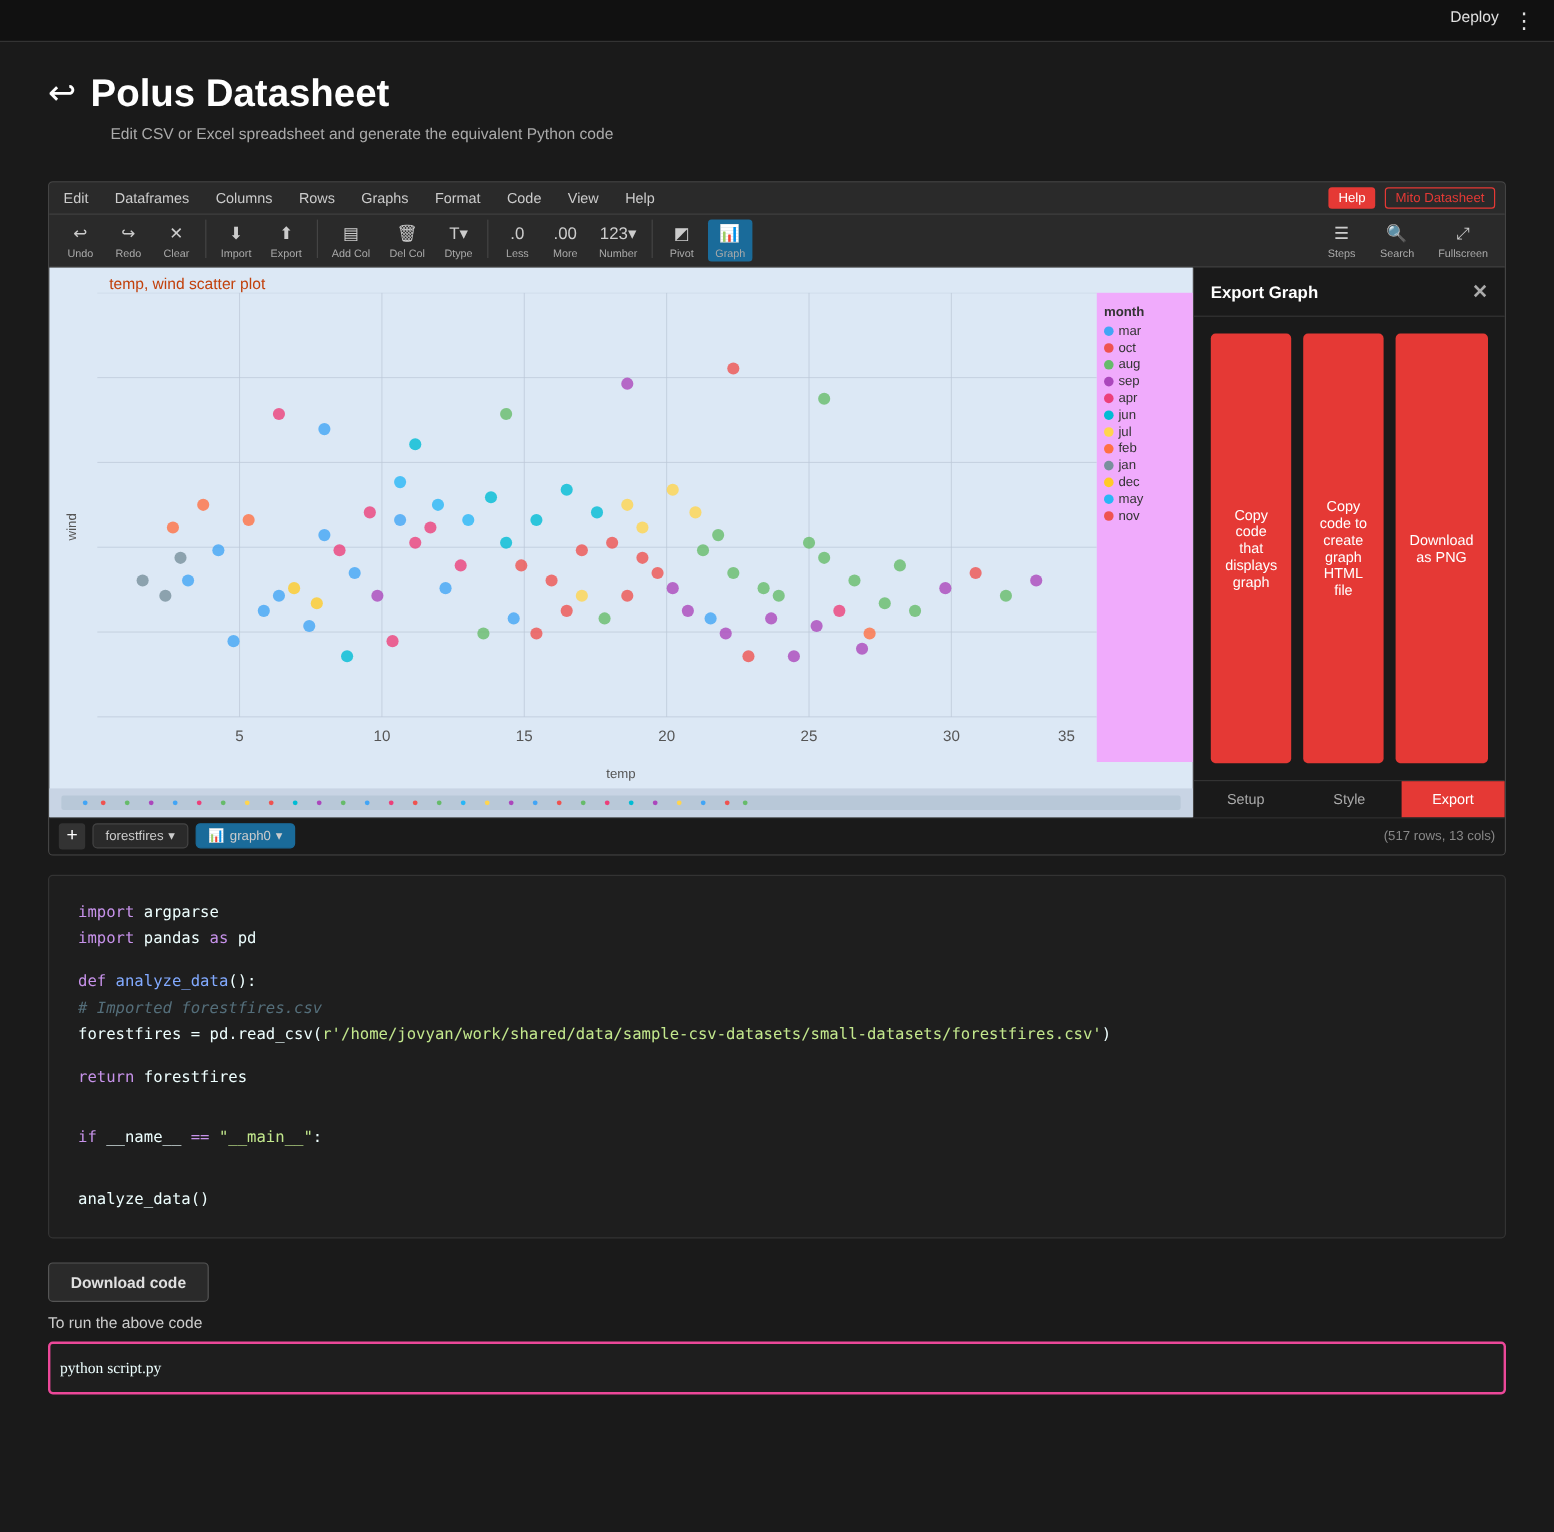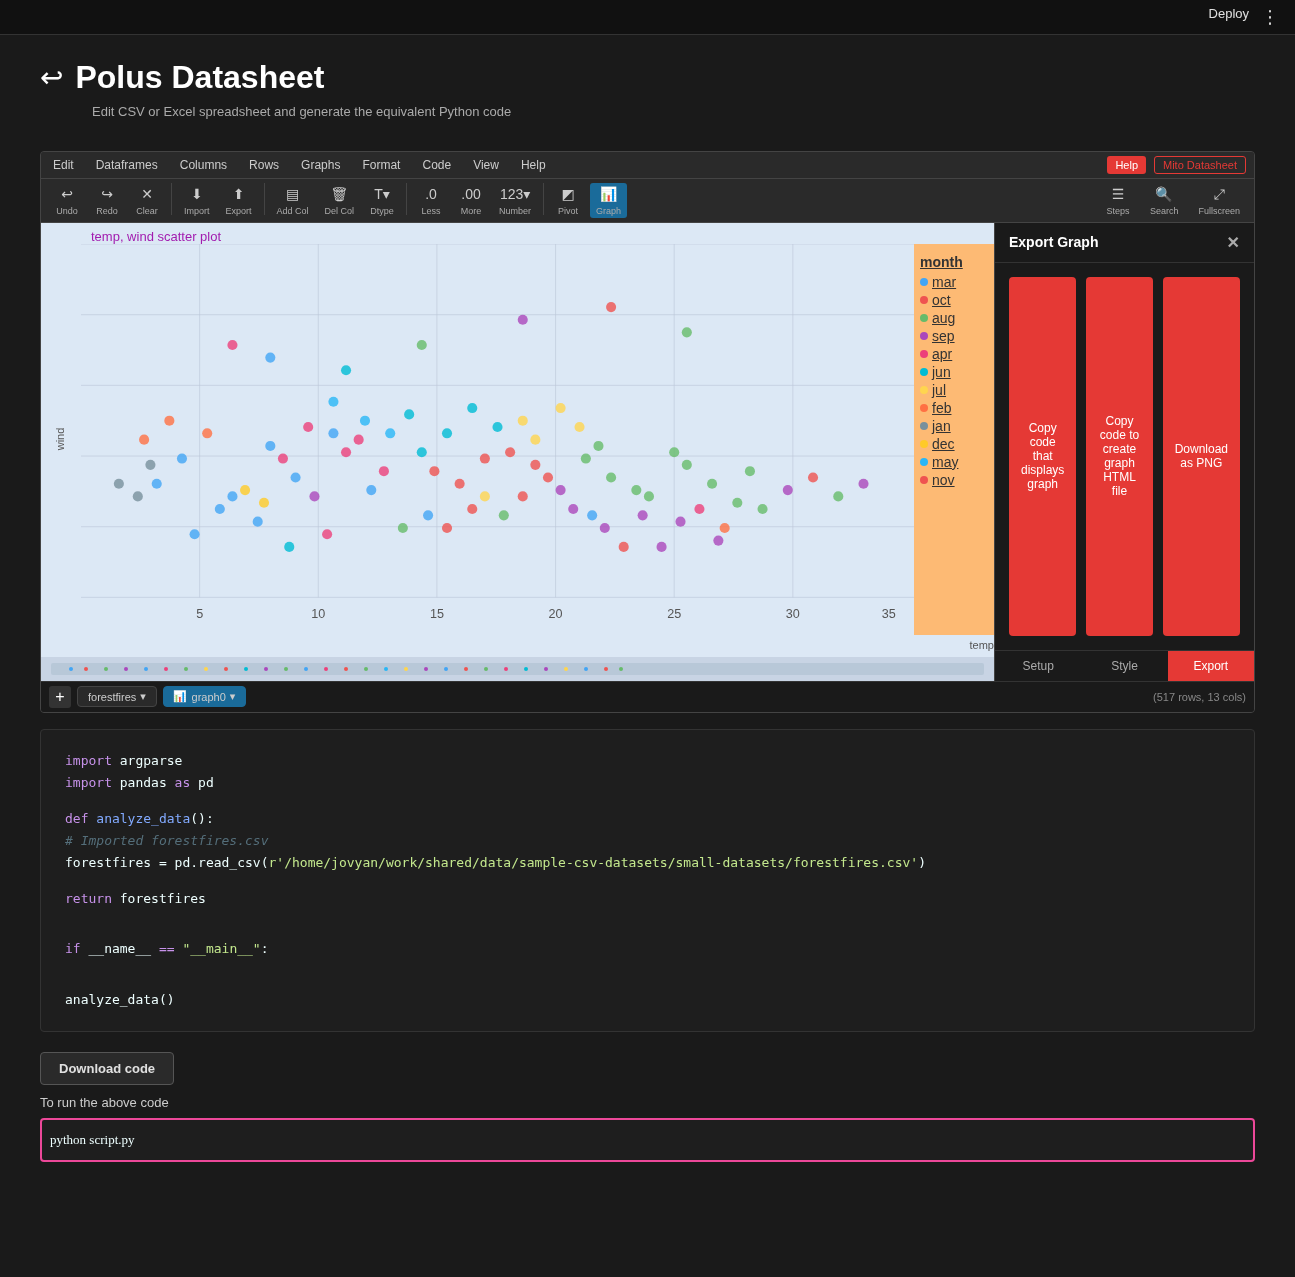--- a/index.html
+++ b/index.html
@@ -441,21 +441,21 @@
       <div class="toolbar-item">
         <span class="icon">⤢</span>
         <span class="label">Fullscreen</span>
       </div>
     </div>
   </div>
 
   <div class="graph-area">
 
     <div style="flex:1;position:relative;background:#dce8f5;display:flex;flex-direction:column;">
-      <div style="padding:6px 10px 0 50px;font-size:13px;color:#a21caf;font-weight:500;">temp, wind scatter plot</div>
+      <div style="padding:6px 10px 0 50px;font-size:13px;color:#c2410c;font-weight:500;">temp, wind scatter plot</div>
       <div style="display:flex;flex:1;position:relative;min-height:330px;">
 
         <div style="position:absolute;left:8px;top:50%;transform:translateY(-50%) rotate(-90deg);font-size:11px;color:#555;white-space:nowrap;z-index:2;">wind</div>
 
         <svg style="flex:1;margin-left:40px;" viewBox="0 0 660 310" preserveAspectRatio="none">
 
           <rect x="0" y="0" width="660" height="310" fill="#dce8f5"></rect>
 
           <line x1="94" y1="0" x2="94" y2="280" stroke="#bcc8d8" stroke-width="0.5"></line>
           <line x1="188" y1="0" x2="188" y2="280" stroke="#bcc8d8" stroke-width="0.5"></line>
@@ -578,21 +578,21 @@
 
           <circle cx="270" cy="80" r="4" fill="#66bb6a" opacity="0.8"></circle>
           <circle cx="350" cy="60" r="4" fill="#ab47bc" opacity="0.8"></circle>
           <circle cx="420" cy="50" r="4" fill="#ef5350" opacity="0.8"></circle>
           <circle cx="480" cy="70" r="4" fill="#66bb6a" opacity="0.8"></circle>
           <circle cx="150" cy="90" r="4" fill="#42a5f5" opacity="0.8"></circle>
           <circle cx="120" cy="80" r="4" fill="#ec407a" opacity="0.8"></circle>
           <circle cx="210" cy="100" r="4" fill="#00bcd4" opacity="0.8"></circle>
         </svg>
 
-        <div style="width:80px;background:#fdba74;padding:10px 6px;font-size:14px;color:#333;flex-shrink:0;text-decoration:underline;">
+        <div style="width:80px;background:#f0abfc;padding:10px 6px;font-size:11px;color:#333;flex-shrink:0;">
           <div style="font-weight:600;margin-bottom:4px;">month</div>
           <div class="legend-item">
               <div class="legend-dot" style="background:#42a5f5;"></div>
               <span>mar</span>
             </div>
           <div class="legend-item">
               <div class="legend-dot" style="background:#ef5350;"></div>
               <span>oct</span>
             </div>
           <div class="legend-item">
@@ -631,21 +631,21 @@
               <div class="legend-dot" style="background:#29b6f6;"></div>
               <span>may</span>
             </div>
           <div class="legend-item">
               <div class="legend-dot" style="background:#ef5350;"></div>
               <span>nov</span>
             </div>
         </div>
       </div>
 
-      <div style="text-align:right;font-size:11px;color:#555;padding:4px 0 6px;">temp</div>
+      <div style="text-align:center;font-size:11px;color:#555;padding:4px 0 6px;">temp</div>
 
       <div style="background:#c8d4e4;height:24px;margin:0;display:flex;align-items:center;padding:0 10px;">
         <svg width="100%" height="16">
           <rect x="0" y="2" width="100%" height="12" fill="#b8c8d8" rx="2"></rect>
 
           <circle cx="20" cy="8" r="2" fill="#42a5f5"></circle>
           <circle cx="35" cy="8" r="2" fill="#ef5350"></circle>
           <circle cx="55" cy="8" r="2" fill="#66bb6a"></circle>
           <circle cx="75" cy="8" r="2" fill="#ab47bc"></circle>
           <circle cx="95" cy="8" r="2" fill="#42a5f5"></circle>

